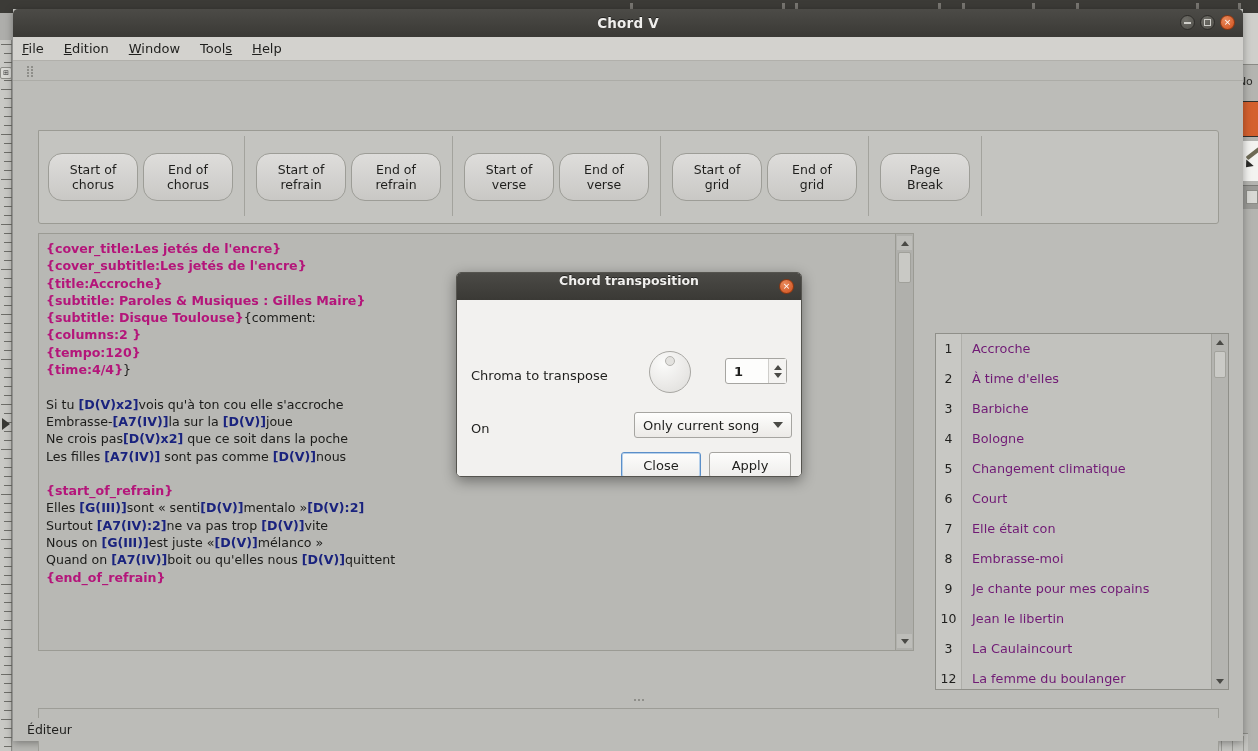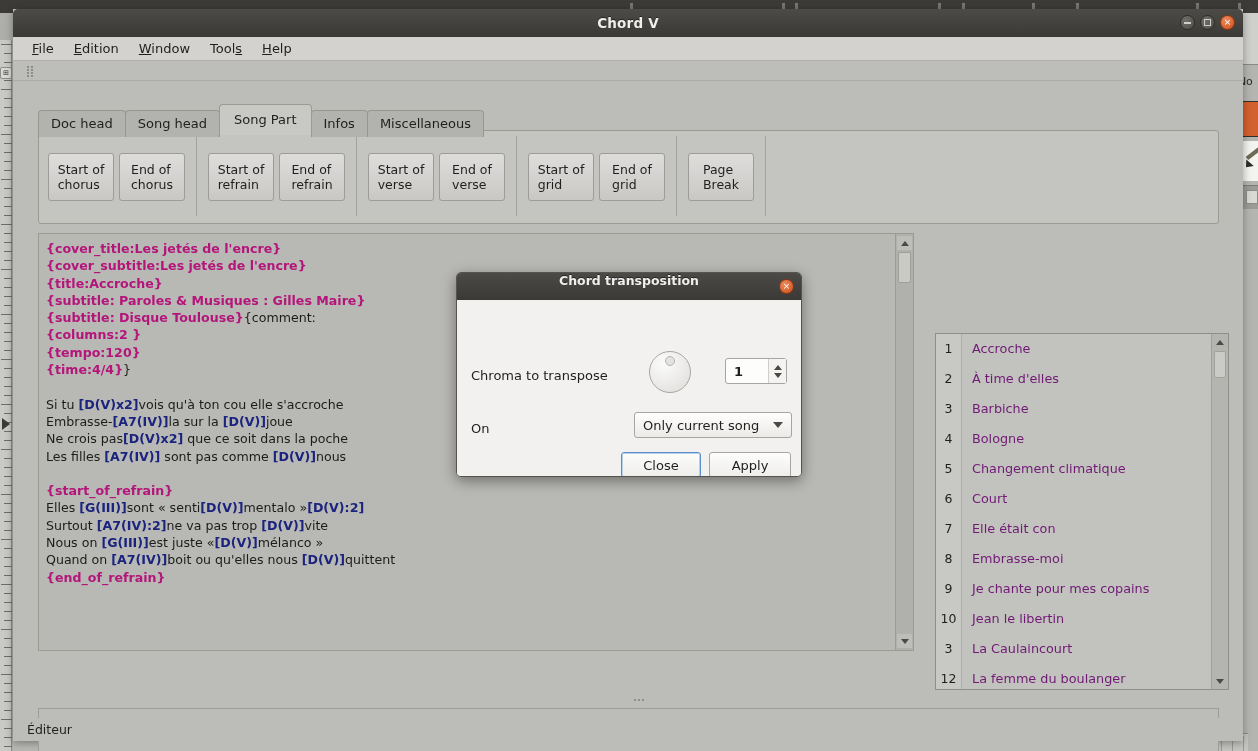--- a/index.html
+++ b/index.html
@@ -159,21 +159,20 @@
     border-color: #8d3610; color: #fff;
   }
   .win-btn .bar { width: 7px; height: 2px; background: #cfcec9; }
   .win-btn .sq { width: 7px; height: 7px; border: 1.5px solid #cfcec9; }
 
   .menubar {
     height: 24px;
     background: #d3d2ce;
     border-bottom: 1px solid #b1b0ab;
     display: flex; align-items: center;
-    padding-left: 10px;
     gap: 2px;
   }
   .menu-item {
     font-size: 13px; color: #1f1f1d;
     padding: 3px 9px; border-radius: 2px;
     cursor: default;
   }
   .menu-item u { text-decoration: underline; }
 
   .toolbar-strip {
@@ -227,27 +226,28 @@
     border: 1px solid #9b9b94;
     border-radius: 0 3px 3px 3px;
   }
 
   .btnrow {
     position: absolute; left: 9px; top: 20px;
     display: flex; align-items: stretch; height: 52px;
   }
   .btngroup { display: flex; gap: 5px; align-items: center; }
   .tbtn {
-    width: 66px; height: 48px;
+    width: 90px; height: 48px;
     background: linear-gradient(to bottom, #dedddb, #c9c8c5);
     border: 1px solid #9d9d97;
-    border-radius: 3px;
+    border-radius: 14px;
     font-size: 12.5px; color: #1f1f1d;
     line-height: 15px;
     display: flex; align-items: center; justify-content: center;
+    text-align: center;
     cursor: default;
   }
   .vsep {
     width: 1px; background: #a3a39d; margin: 0 11px;
     align-self: stretch;
     height: 80px; position: relative; top: -15px;
   }
 
   
   .editor-wrap {
@@ -591,27 +591,20 @@
     <div class="grip">
         <i></i>
         <i></i>
         <i></i>
         <i></i>
       </div>
   </div>
 
   <div class="workarea">
 
-    <div class="tabstrip" id="tabstrip">
-        <div class="tab"><span>Doc head</span></div>
-        <div class="tab"><span>Song head</span></div>
-        <div class="tab active"><span>Song Part</span></div>
-        <div class="tab"><span>Infos</span></div>
-        <div class="tab"><span>Miscellaneous</span></div>
-      </div>
 
     <div class="tabpanel">
       <div class="btnrow" id="btnrow">
           <div class="btngroup">
             <div class="tbtn">
               <span>Start of<br>chorus</span>
             </div>
             <div class="tbtn">
               <span>End of<br>chorus</span>
             </div>

